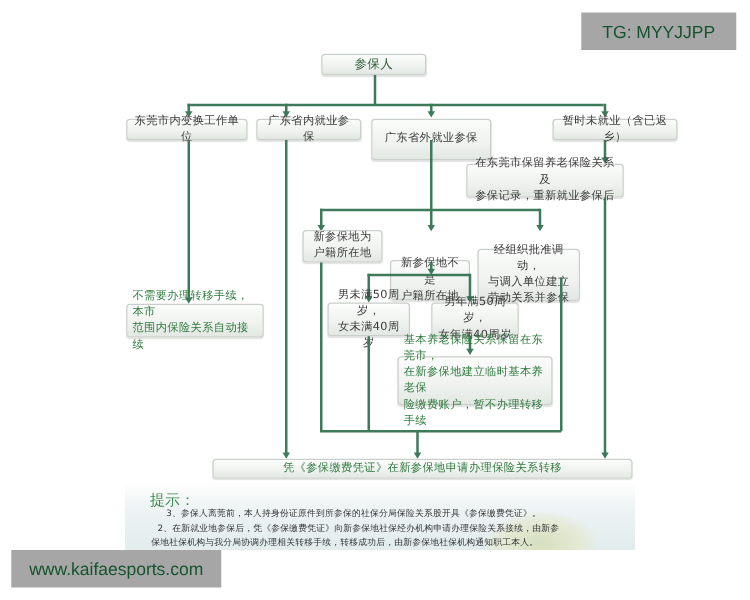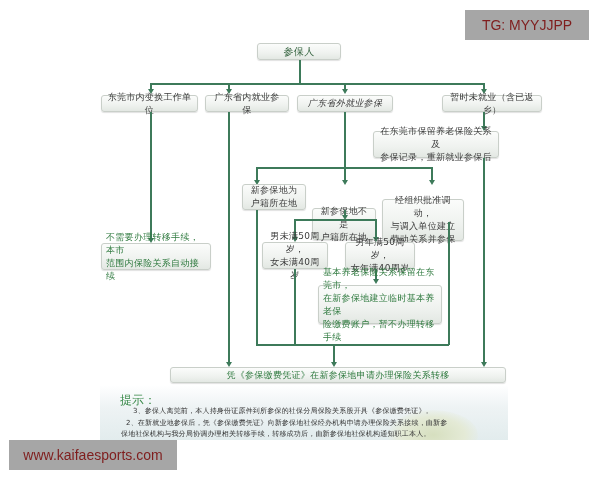--- a/index.html
+++ b/index.html
@@ -76,21 +76,21 @@
     .tips-line {
       position: absolute;
       font-size: 7px;
       color: #333333;
       white-space: nowrap;
       letter-spacing: 0.2px;
     }
     .watermark {
       position: absolute;
       background: #a6a6a6;
-      color: #7f1d1d;
+      color: #14532d;
       font-family: "Liberation Sans", "DejaVu Sans", sans-serif;
       display: flex;
       align-items: center;
       justify-content: center;
     }
   </style>
 </head>
 <body>
 
 <div id="stage">
@@ -107,21 +107,21 @@
   <div class="arrow" style="left:148px; top:89px;"></div>
   <div class="line v" style="left:228px; top:83px; height:8px;"></div>
   <div class="arrow" style="left:226px; top:89px;"></div>
   <div class="line v" style="left:344px; top:83px; height:8px;"></div>
   <div class="arrow" style="left:342px; top:89px;"></div>
   <div class="line v" style="left:483px; top:83px; height:8px;"></div>
   <div class="arrow" style="left:481px; top:89px;"></div>
 
   <div class="box" style="left:101px; top:95px; width:97px; height:17px;">东莞市内变换工作单位</div>
   <div class="box" style="left:205px; top:95px; width:84px; height:17px;">广东省内就业参保</div>
-  <div class="box" style="left:297px; top:95px; width:96px; height:17px;font-style:italic;">广东省外就业参保</div>
+  <div class="box" style="left:297px; top:95px; width:96px; height:33px;">广东省外就业参保</div>
   <div class="box" style="left:399px; top:95px; width:100px; height:17px;margin-left:43px;">暂时未就业（含已返乡）</div>
 
   <div class="line v" style="left:150px; top:112px; height:128px;"></div>
   <div class="arrow" style="left:148px; top:238px;"></div>
   <div class="box left-text green-text" style="left:101px; top:243px; width:110px; height:27px;">不需要办理转移手续，本市
 范围内保险关系自动接续</div>
 
   <div class="line v" style="left:228px; top:112px; height:252px;"></div>
   <div class="arrow" style="left:226px; top:362px;"></div>
 

